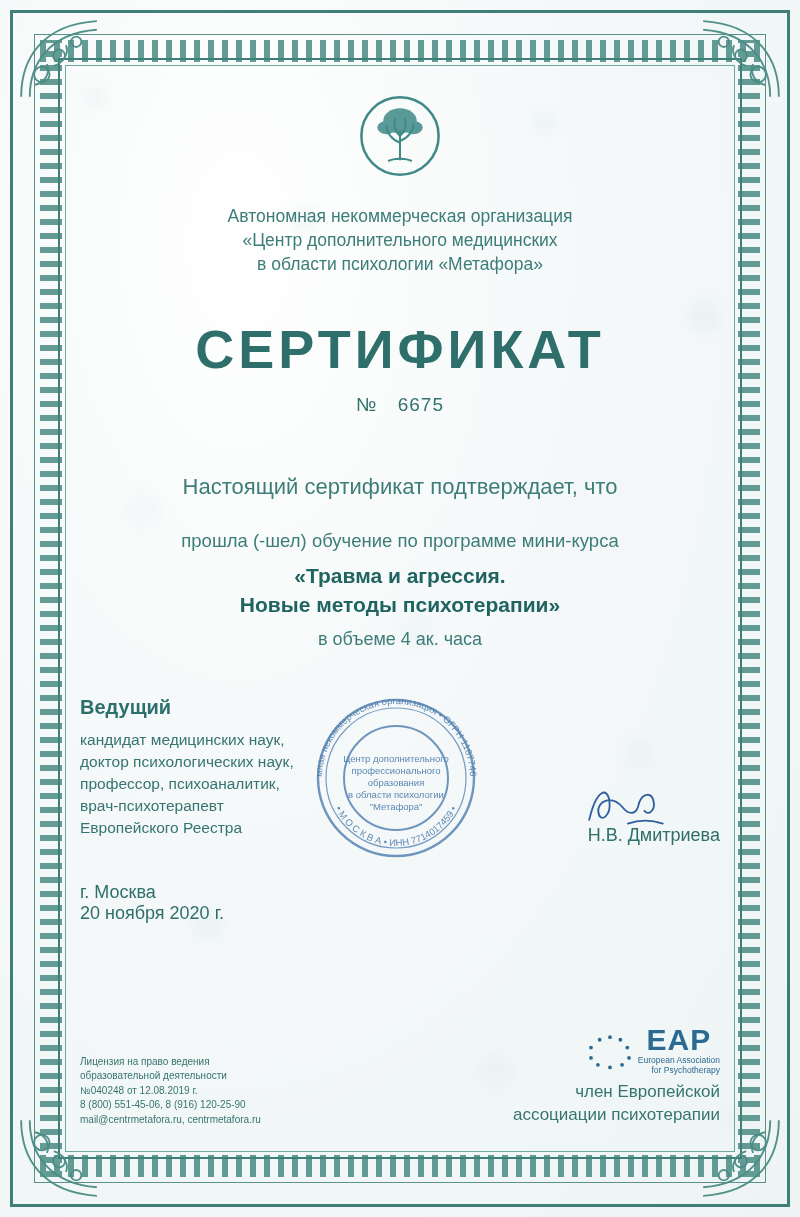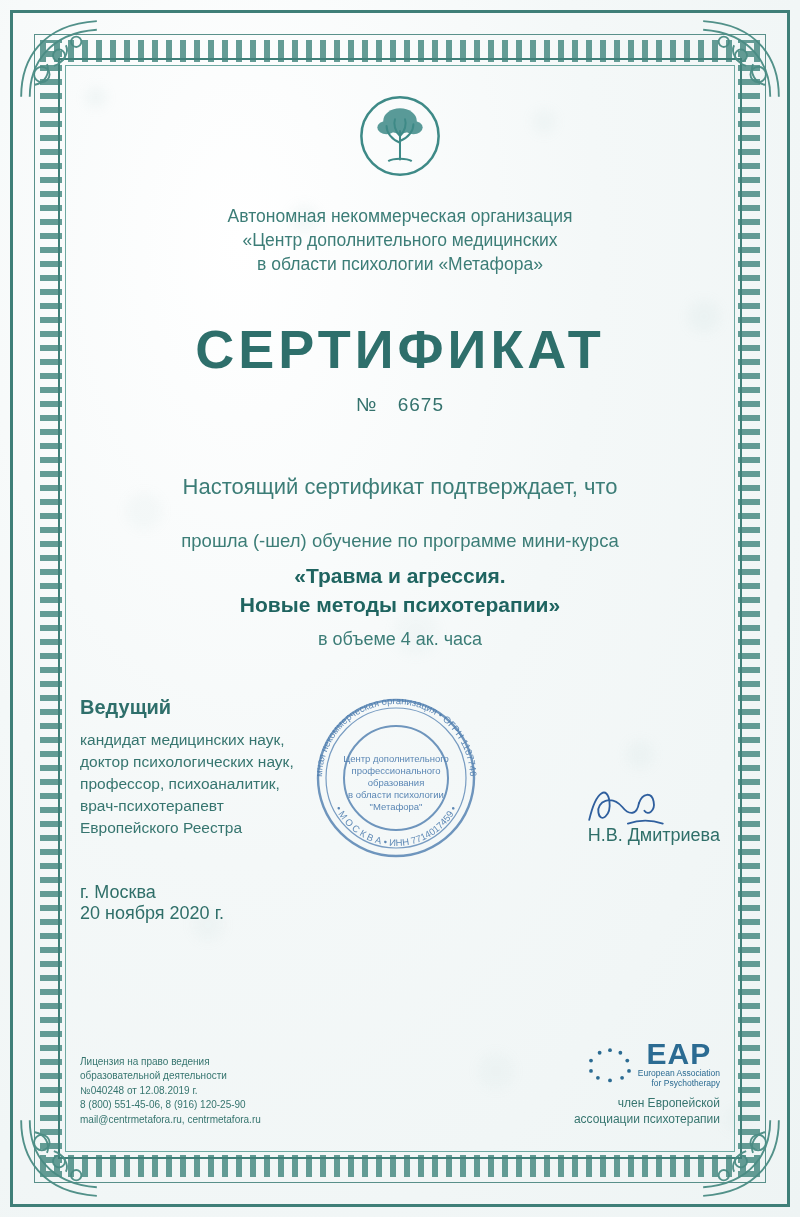--- a/index.html
+++ b/index.html
@@ -281,21 +281,21 @@
   }
   .eap-sub {
     font-size: 8.5px;
     color: #2b6b92;
     line-height: 1.2;
     text-align: right;
     max-width: 92px;
   }
   .eap-caption {
     margin-top: 6px;
-    font-size: 12px;
+    font-size: 17px;
     line-height: 1.35;
     color: #36756f;
     text-align: right;
   }
 </style>
 </head>
 <body>
 
 <div class="certificate">
 

